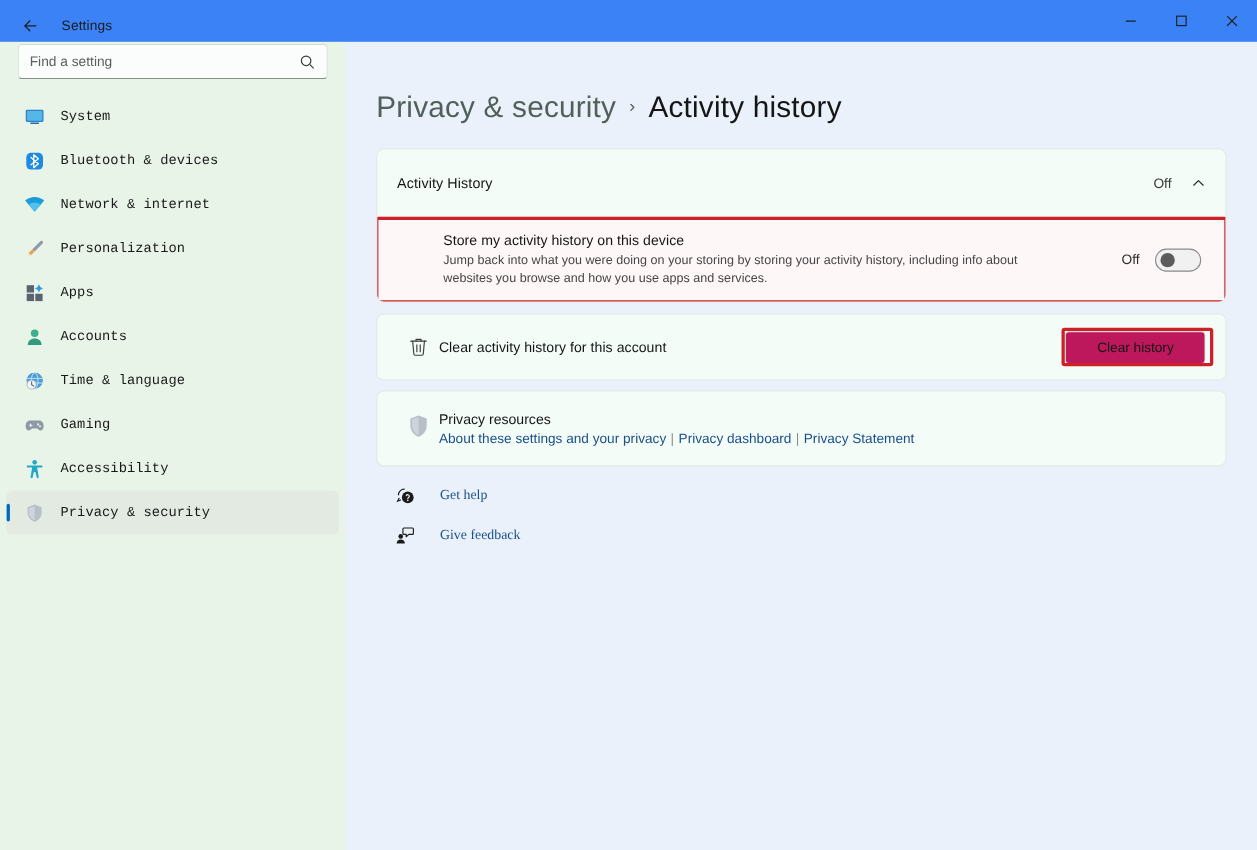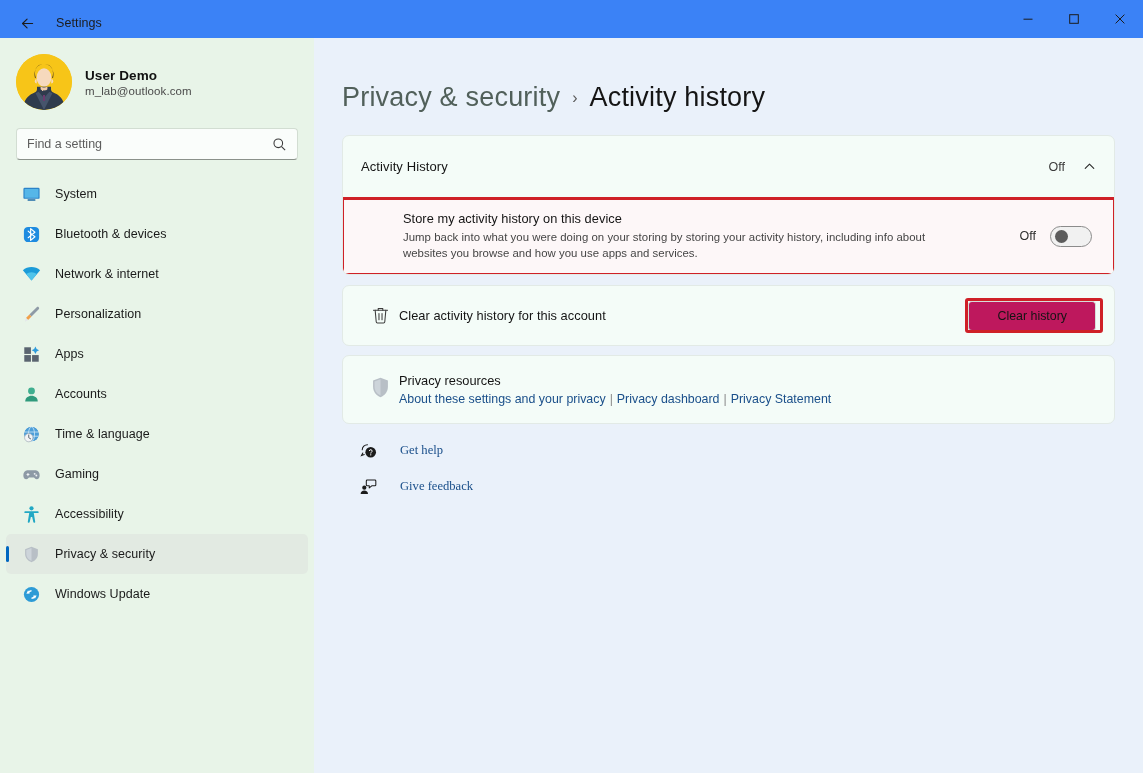--- a/index.html
+++ b/index.html
@@ -120,20 +120,21 @@
   .nav-item {
     display: flex;
     align-items: center;
     gap: 14px;
     height: 40px;
     padding-left: 16px;
     margin-bottom: 0px;
     border-radius: 5px;
     cursor: pointer;
     position: relative;
+    font-family: Liberation Mono, monospace;
   }
   .nav-item.selected { background: #e2eae2; }
   .nav-item.selected::before {
     content: "";
     position: absolute;
     left: 0px; top: 50%;
     transform: translateY(-50%);
     width: 3px; height: 16px;
     background: #0067c0;
     border-radius: 2px;
@@ -296,41 +297,20 @@
             <path d="M1.6 1.6 L10.4 10.4 M10.4 1.6 L1.6 10.4"></path>
           </svg>
       </div>
     </div>
   </div>
 
   <div id="bodysplit">
 
     <div id="sidebar">
 
-      <div id="account">
-        <div id="avatar">
-          <svg width="56" height="56" viewBox="0 0 56 56">
-            <circle cx="28" cy="28" r="28" fill="#f7c518"></circle>
-            <g>
-              <path d="M28 10c-6.2 0-9 4.2-9 9 0 2 .4 3.6.9 4.8l-.9.3c-.4-2-.6-4-.3-5.6.7-4.6 4-8.5 9.3-8.5s8.6 3.9 9.3 8.5c.3 1.7.1 3.7-.3 5.6l-.9-.3c.5-1.2.9-2.8.9-4.8 0-4.8-2.8-9-9-9z" fill="#3c2a1e"></path>
-              <ellipse cx="28" cy="23.5" rx="7.4" ry="9.2" fill="#f6d9bd"></ellipse>
-              <path d="M20.8 29.5c-1.2 0-2-1-2-2.3s.8-2.1 1.8-2.1" fill="#f6d9bd"></path>
-              <path d="M35.2 29.5c1.2 0 2-1 2-2.3s-.8-2.1-1.8-2.1" fill="#f6d9bd"></path>
-              <path d="M21 32.8v2.4c0 1.6-1 2.6-2.4 3.2C13.4 40.6 9.6 44 8.4 48.6A28 28 0 0 0 28 56a28 28 0 0 0 19.6-7.4c-1.2-4.6-5-8-10.2-10.2-1.4-.6-2.4-1.6-2.4-3.2v-2.4z" fill="#2f3b4d"></path>
-              <path d="M24.6 35.2c1 1.6 5.8 1.6 6.8 0v-2.5c-2.2 1.1-4.6 1.1-6.8 0z" fill="#f0cba9"></path>
-              <path d="M22.6 37.8L28 44l5.4-6.2 3 1.4L28 56l-8.4-16.8z" fill="#46546b"></path>
-              <path d="M27 41h2v6h-2z" fill="#6d3a6d"></path>
-            </g>
-          </svg>
-        </div>
-        <div class="acct-text">
-          <span class="acct-name">User Demo</span>
-          <span class="acct-mail">m_lab@outlook.com</span>
-        </div>
-      </div>
 
       <div id="searchwrap">
         <input type="text" placeholder="Find a setting" style="">
         <span>
           <svg width="15" height="15" viewBox="0 0 16 16" fill="none" stroke="#3a3a3a" stroke-width="1.15">
             <circle cx="6.7" cy="6.7" r="4.6"></circle>
               <path d="M10.2 10.2 L14 14"></path>
           </svg>
         </span>
       </div>
@@ -442,32 +422,20 @@
         <div class="nav-item selected">
           <span class="nav-icon">
             <svg width="19" height="19" viewBox="0 0 20 20">
               <path d="M10 1.8 3.3 4.4v5.2c0 4 2.8 7.3 6.7 8.6 3.9-1.3 6.7-4.6 6.7-8.6V4.4z" fill="#b8bfc6"></path>
               <path d="M10 3.1 4.5 5.2v4.4c0 3.3 2.3 6.1 5.5 7.2z" fill="#cdd4da"></path>
             </svg>
           </span>
           <span class="nav-label">Privacy &amp; security</span>
         </div>
 
-        <div class="nav-item">
-          <span class="nav-icon">
-            <svg width="19" height="19" viewBox="0 0 20 20">
-              <circle cx="10" cy="10" r="8" fill="#2d9bd6"></circle>
-              <path d="M10 5.2a4.8 4.8 0 0 0-4.3 2.7l1.5.8A3.1 3.1 0 0 1 10 6.9z" fill="#fff"></path>
-              <path d="M10 14.8a4.8 4.8 0 0 0 4.3-2.7l-1.5-.8a3.1 3.1 0 0 1-2.8 1.8z" fill="#fff"></path>
-              <path d="M6.4 5.6 4.6 9.1 8.2 9z" fill="#fff"></path>
-              <path d="M13.6 14.4 15.4 11 11.8 11z" fill="#fff"></path>
-            </svg>
-          </span>
-          <span class="nav-label">Windows Update</span>
-        </div>
 
       </div>
     </div>
 
     <div id="content">
 
       <div id="breadcrumb">
         <span class="bc-prev">Privacy &amp; security</span>
         <span class="bc-sep">›</span>
         <span class="bc-cur">Activity history</span>

